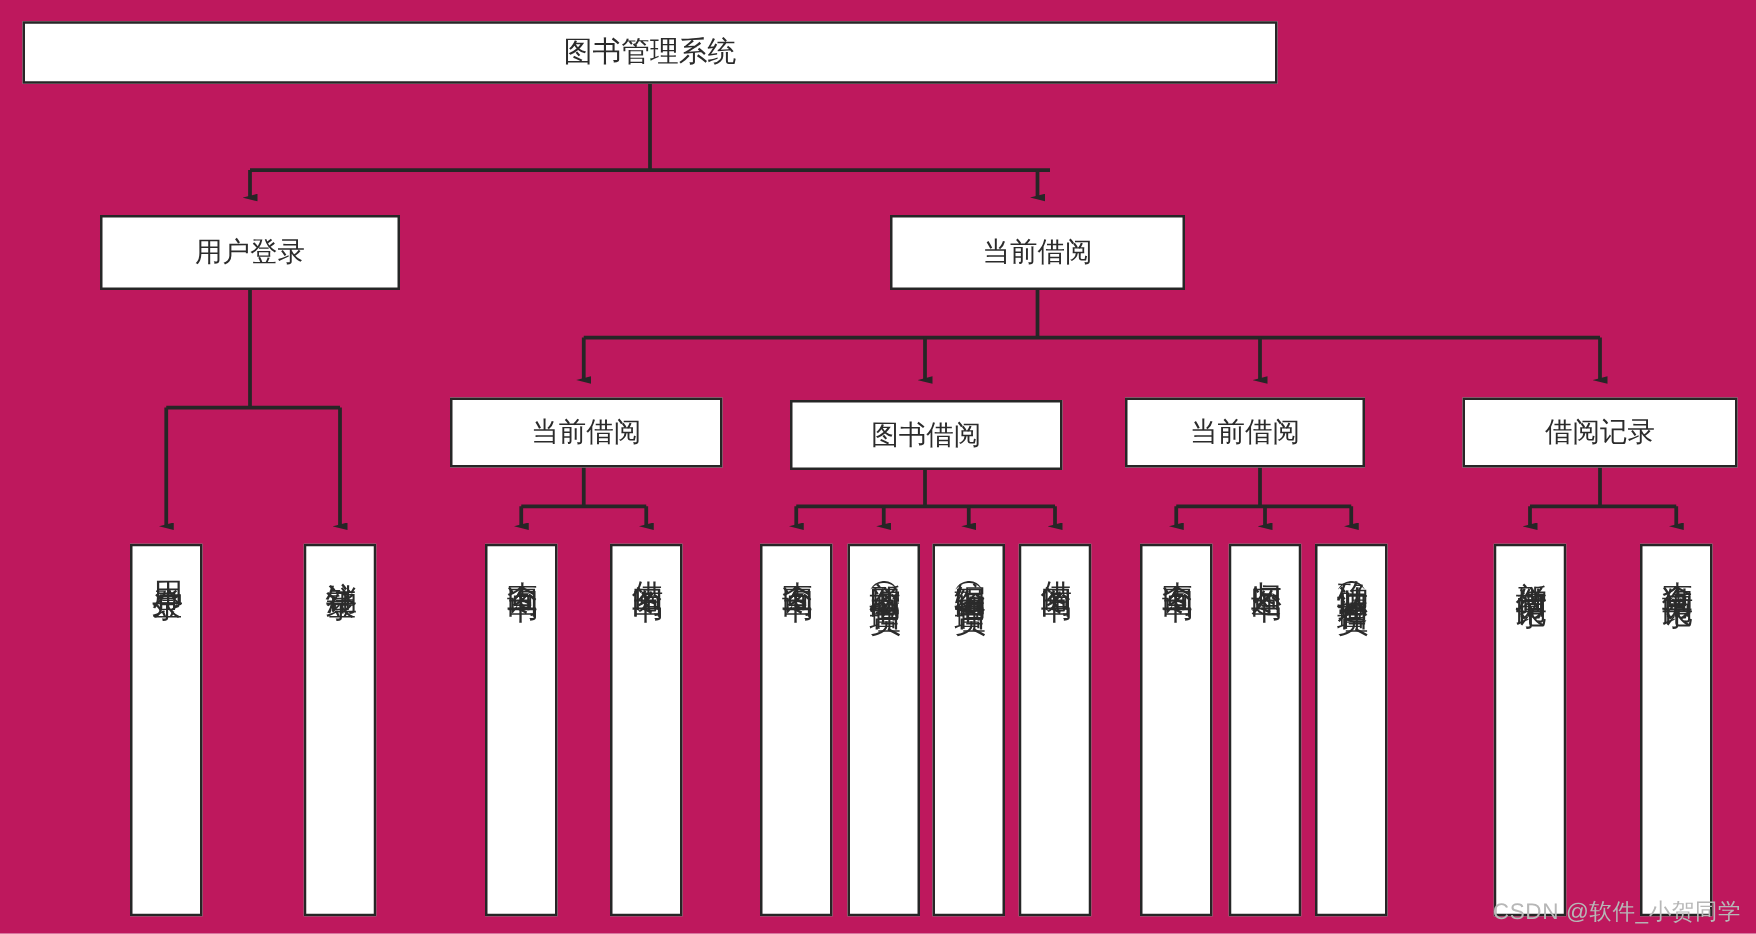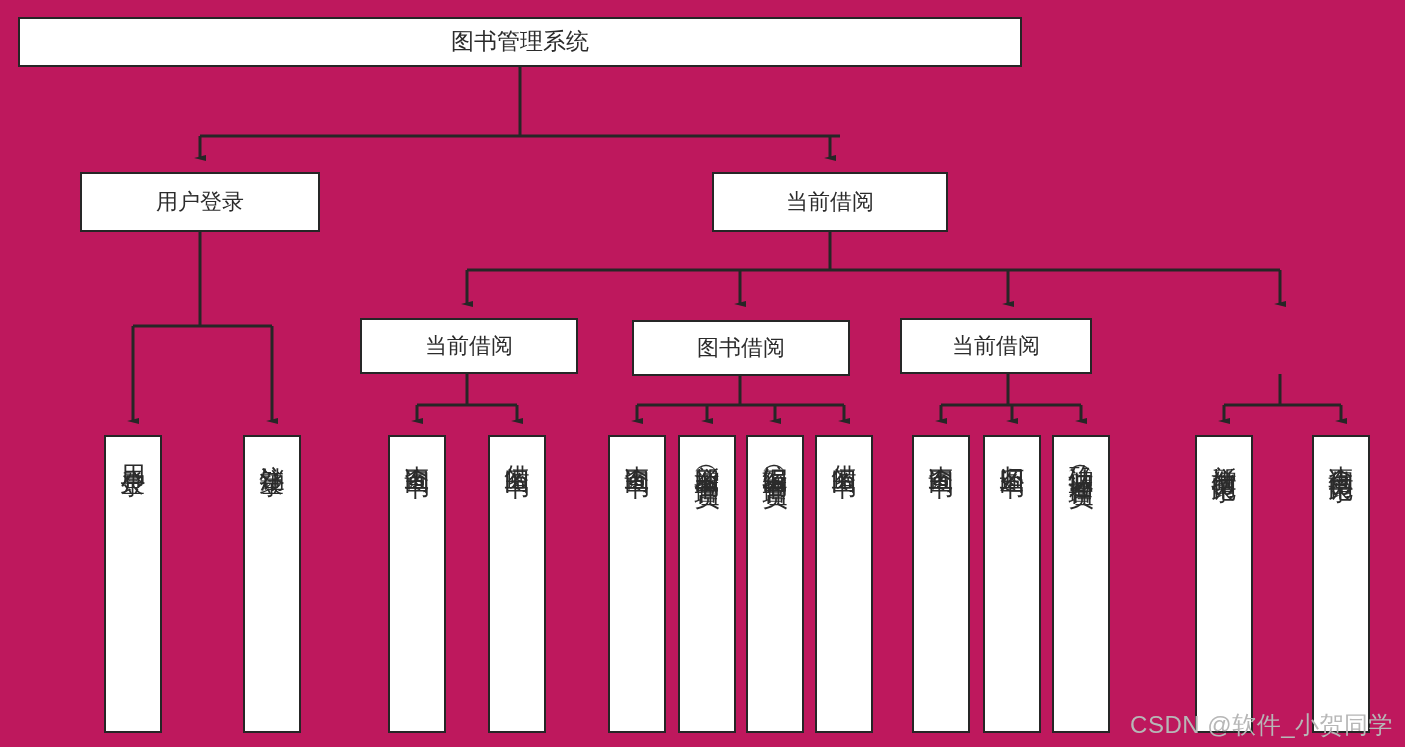--- a/index.html
+++ b/index.html
@@ -55,21 +55,21 @@
     writing-mode: vertical-rl;
     text-orientation: upright;
     letter-spacing: 3px;
     line-height: 1;
     white-space: normal;
   }
   #watermark {
     position: absolute;
     right: 12px;
     bottom: 6px;
-    font-size: 24px;
+    font-size: 18px;
     color: #b7b7b7;
     letter-spacing: 0.5px;
     pointer-events: none;
     user-select: none;
   }
 </style>
 </head>
 <body>
 
 <div id="diagram-root">
@@ -149,20 +149,23 @@
 
   <div class="node-box node-mid" style="left: 360px; top: 318px; width: 218px; height: 56px;">
     <span class="node-label">当前借阅</span>
   </div>
   <div class="node-box node-mid" style="left: 632px; top: 320px; width: 218px; height: 56px;">
     <span class="node-label">图书借阅</span>
   </div>
   <div class="node-box node-mid" style="left: 900px; top: 318px; width: 192px; height: 56px;">
     <span class="node-label">当前借阅</span>
   </div>
+  <div class="node-box node-mid" style="left: 1170px; top: 318px; width: 220px; height: 56px;">
+    <span class="node-label">借阅记录</span>
+  </div>
 
   <div class="node-box node-leaf" style="left: 104px; top: 435px; width: 58px; height: 298px;">
     <span class="node-label">用户登录</span>
   </div>
   <div class="node-box node-leaf" style="left: 243px; top: 435px; width: 58px; height: 298px;">
     <span class="node-label">注销登录</span>
   </div>
   <div class="node-box node-leaf" style="left: 388px; top: 435px; width: 58px; height: 298px;">
     <span class="node-label">查询图书</span>
   </div>

